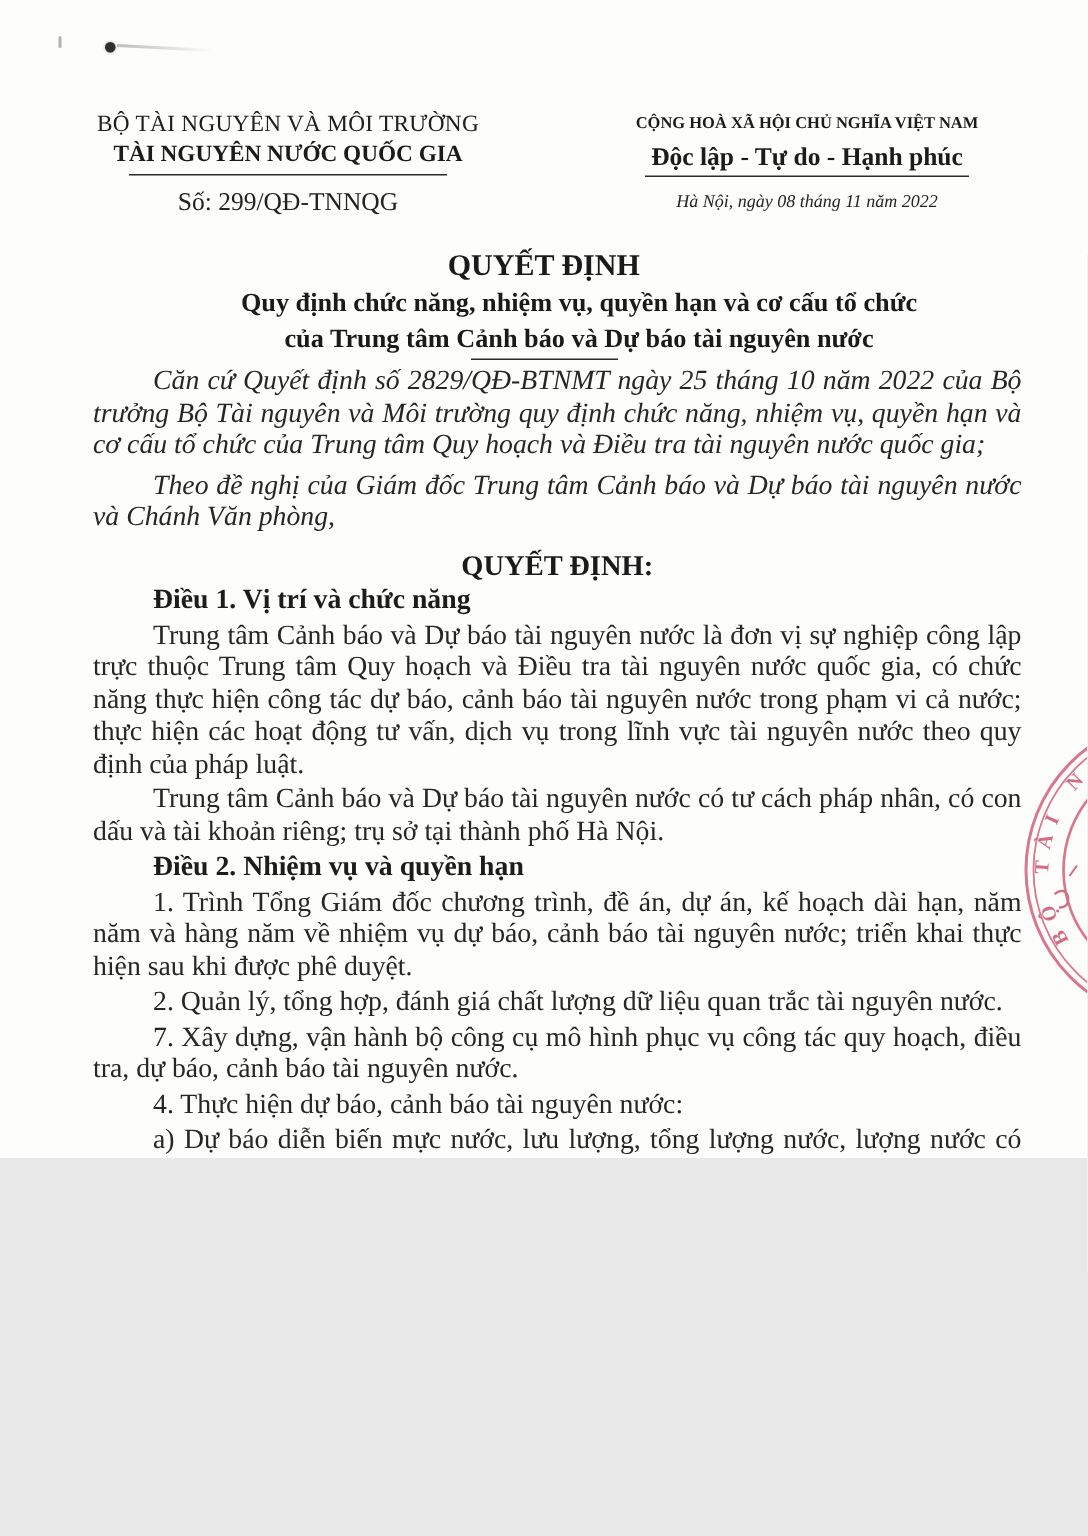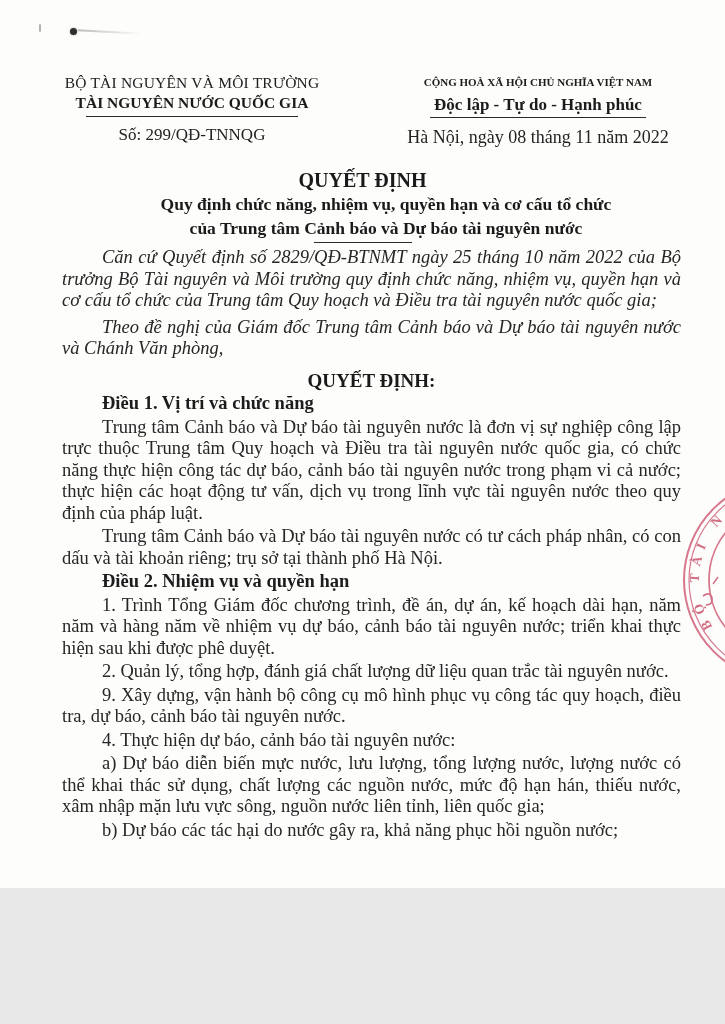--- a/index.html
+++ b/index.html
@@ -1,38 +1,38 @@
 <!DOCTYPE html>
 <html lang="vi"><head>
 <meta charset="utf-8">
 <style>
   * { margin:0; padding:0; box-sizing:border-box; }
   html,body { background:#e8e8e8; }
   .page {
     position:relative;
-    width:725px; height:888px;
+    width:725px; height:772px;
     margin:0 auto;
     background:#fdfdfc;
     overflow:hidden;
     font-family:"Liberation Serif","DejaVu Serif",serif;
     color:#262626;
   }
   
   .header { display:flex; padding-top:72px; }
   .h-left  { width:320px; margin-left:32px; text-align:center; }
   .h-right { width:344px; margin-left:14px; text-align:center; }
   .h-line1 { font-size:15.5px; line-height:21px; letter-spacing:.2px; color:#202020; }
   .h-bold  { font-weight:bold; font-size:15.5px; line-height:20px; color:#1b1b1b; }
   .left-rule { width:212px; border-bottom:1.6px solid #2a2a2a; margin:3px auto 0; }
   .doc-number { font-size:17px; margin-top:8px; color:#222; }
   .national  { font-weight:bold; font-size:11px; line-height:21px; color:#1b1b1b; }
   .motto-wrap { margin-top:1px; }
   .motto { display:inline-block; font-weight:bold; font-size:17px; line-height:22px;
            border-bottom:1.6px solid #2a2a2a; padding:0 4px 1px; color:#1b1b1b; }
-  .place-date { font-size:18px; margin-top:9px; color:#242424; }
+  .place-date { font-style:italic; font-size:12px; margin-top:9px; color:#242424; }
   
   .title-block { text-align:center; margin-top:20px; }
   .t-main  { font-weight:bold; font-size:20px; line-height:25px; color:#1a1a1a; }
   .t-sub   { font-weight:bold; font-size:17.5px; line-height:23.5px; color:#1a1a1a;padding-left:47px; }
   .title-rule { width:98px; border-bottom:1.6px solid #2a2a2a; margin:2px auto 0; }
   .t-issuer { font-weight:bold; font-size:17.5px; line-height:24px; color:#1a1a1a; }
   .issuer-block { margin-top:9px; }
   
   .body-text { margin:4px 44px 0 62px; text-align:justify; font-size:18.5px; line-height:21.5px; }
   .body-text p { text-indent:40px; margin-bottom:2px; }
@@ -91,21 +91,21 @@
 
     <p class="decision-heading">QUYẾT ĐỊNH:</p>
 
     <p class="article-heading">Điều 1. Vị trí và chức năng</p>
     <p>Trung tâm Cảnh báo và Dự báo tài nguyên nước là đơn vị sự nghiệp công lập trực thuộc Trung tâm Quy hoạch và Điều tra tài nguyên nước quốc gia, có chức năng thực hiện công tác dự báo, cảnh báo tài nguyên nước trong phạm vi cả nước; thực hiện các hoạt động tư vấn, dịch vụ trong lĩnh vực tài nguyên nước theo quy định của pháp luật.</p>
     <p>Trung tâm Cảnh báo và Dự báo tài nguyên nước có tư cách pháp nhân, có con dấu và tài khoản riêng; trụ sở tại thành phố Hà Nội.</p>
 
     <p class="article-heading">Điều 2. Nhiệm vụ và quyền hạn</p>
     <p>1. Trình Tổng Giám đốc chương trình, đề án, dự án, kế hoạch dài hạn, năm năm và hàng năm về nhiệm vụ dự báo, cảnh báo tài nguyên nước; triển khai thực hiện sau khi được phê duyệt.</p>
     <p>2. Quản lý, tổng hợp, đánh giá chất lượng dữ liệu quan trắc tài nguyên nước.</p>
-    <p>9. Xây dựng, vận hành bộ công cụ mô hình phục vụ công tác quy hoạch, điều tra, dự báo, cảnh báo tài nguyên nước.</p>
+    <p>7. Xây dựng, vận hành bộ công cụ mô hình phục vụ công tác quy hoạch, điều tra, dự báo, cảnh báo tài nguyên nước.</p>
     <p>4. Thực hiện dự báo, cảnh báo tài nguyên nước:</p>
     <p>a) Dự báo diễn biến mực nước, lưu lượng, tổng lượng nước, lượng nước có thể khai thác sử dụng, chất lượng các nguồn nước, mức độ hạn hán, thiếu nước, xâm nhập mặn lưu vực sông, nguồn nước liên tỉnh, liên quốc gia;</p>
     <p>b) Dự báo các tác hại do nước gây ra, khả năng phục hồi nguồn nước;</p>
   </div>
 
   <svg class="stamp" viewBox="0 0 49 224" xmlns="http://www.w3.org/2000/svg">
     <g opacity="0.82">
       <circle cx="109" cy="112" r="101" fill="none" stroke="#d05a74" stroke-width="2"></circle>
       <circle cx="109" cy="112" r="96" fill="none" stroke="#d05a74" stroke-width="1.2"></circle>
       <circle cx="109" cy="112" r="76" fill="none" stroke="#d05a74" stroke-width="1.8"></circle>

